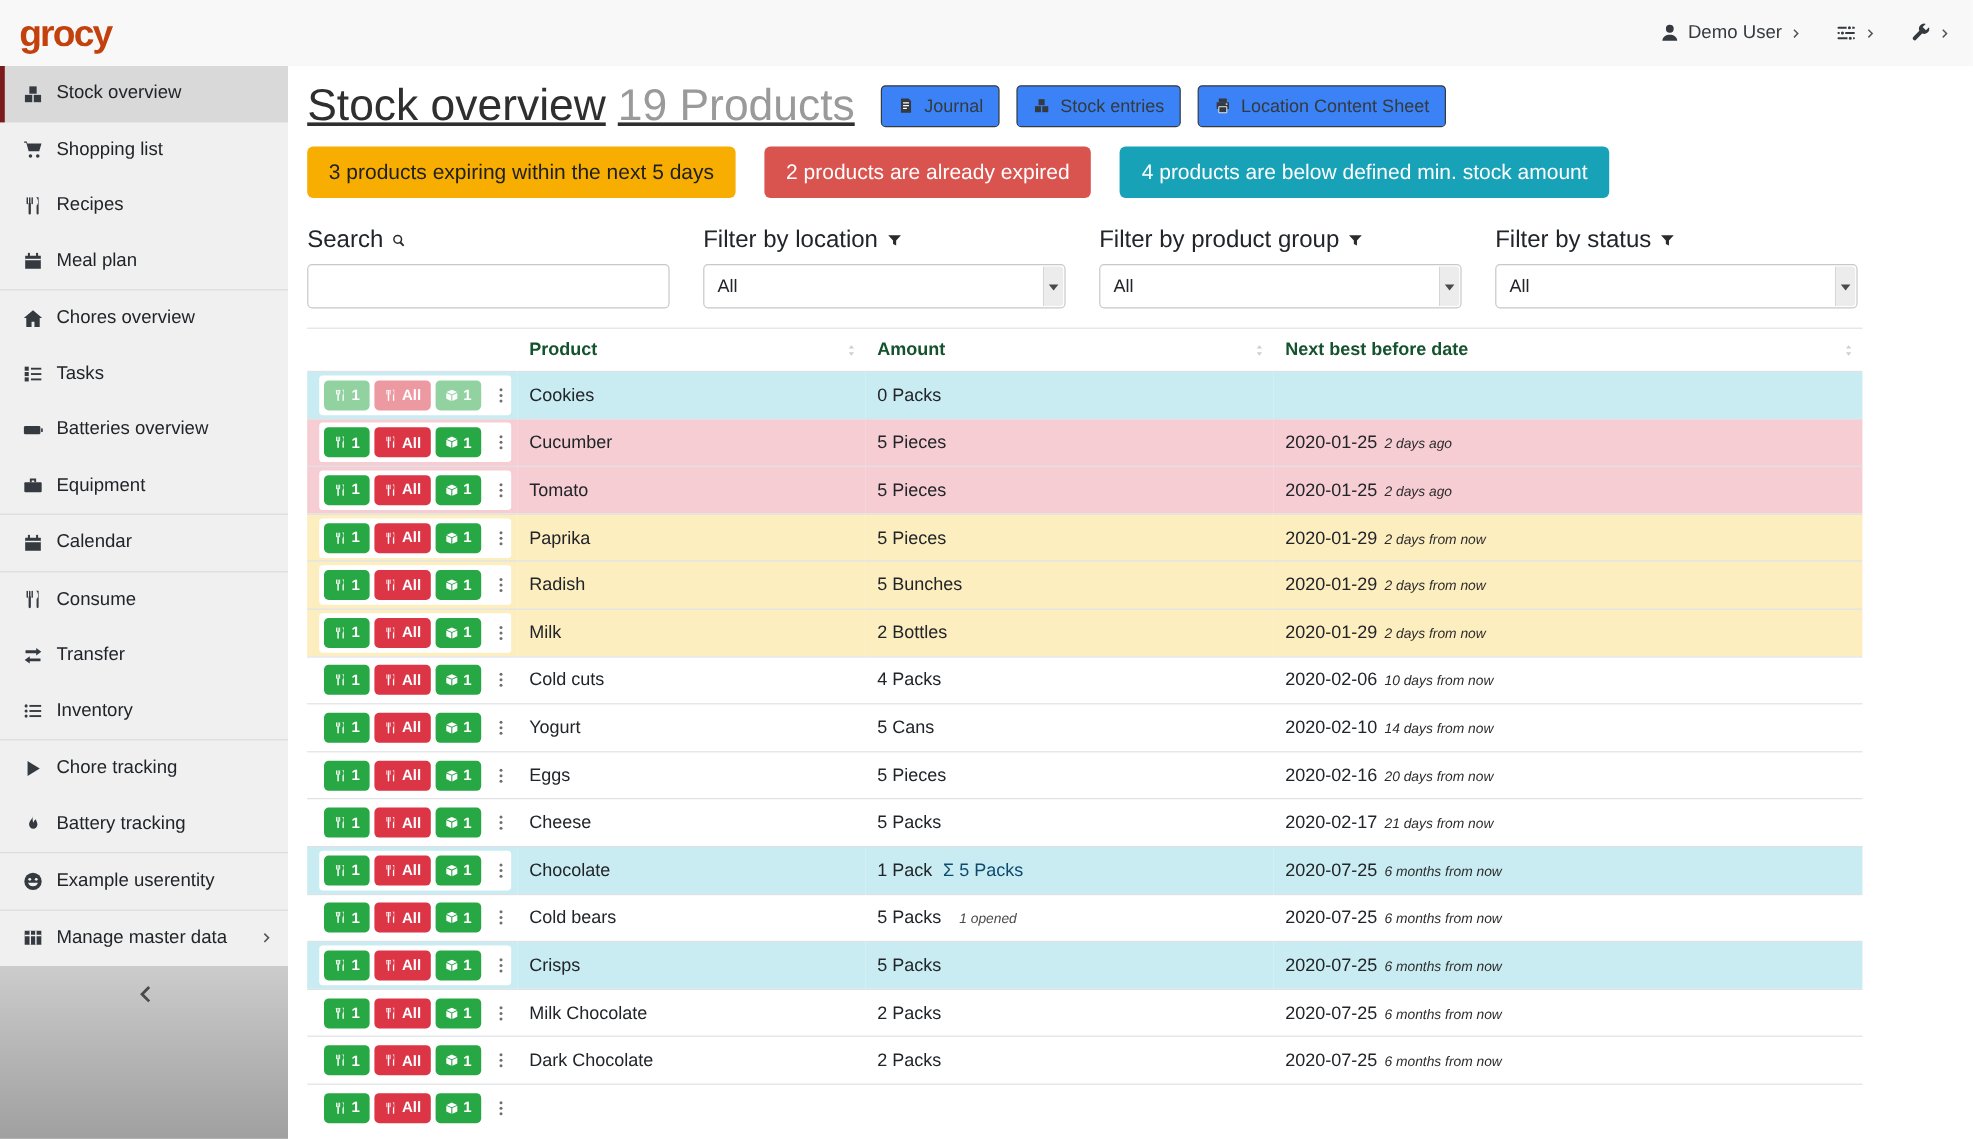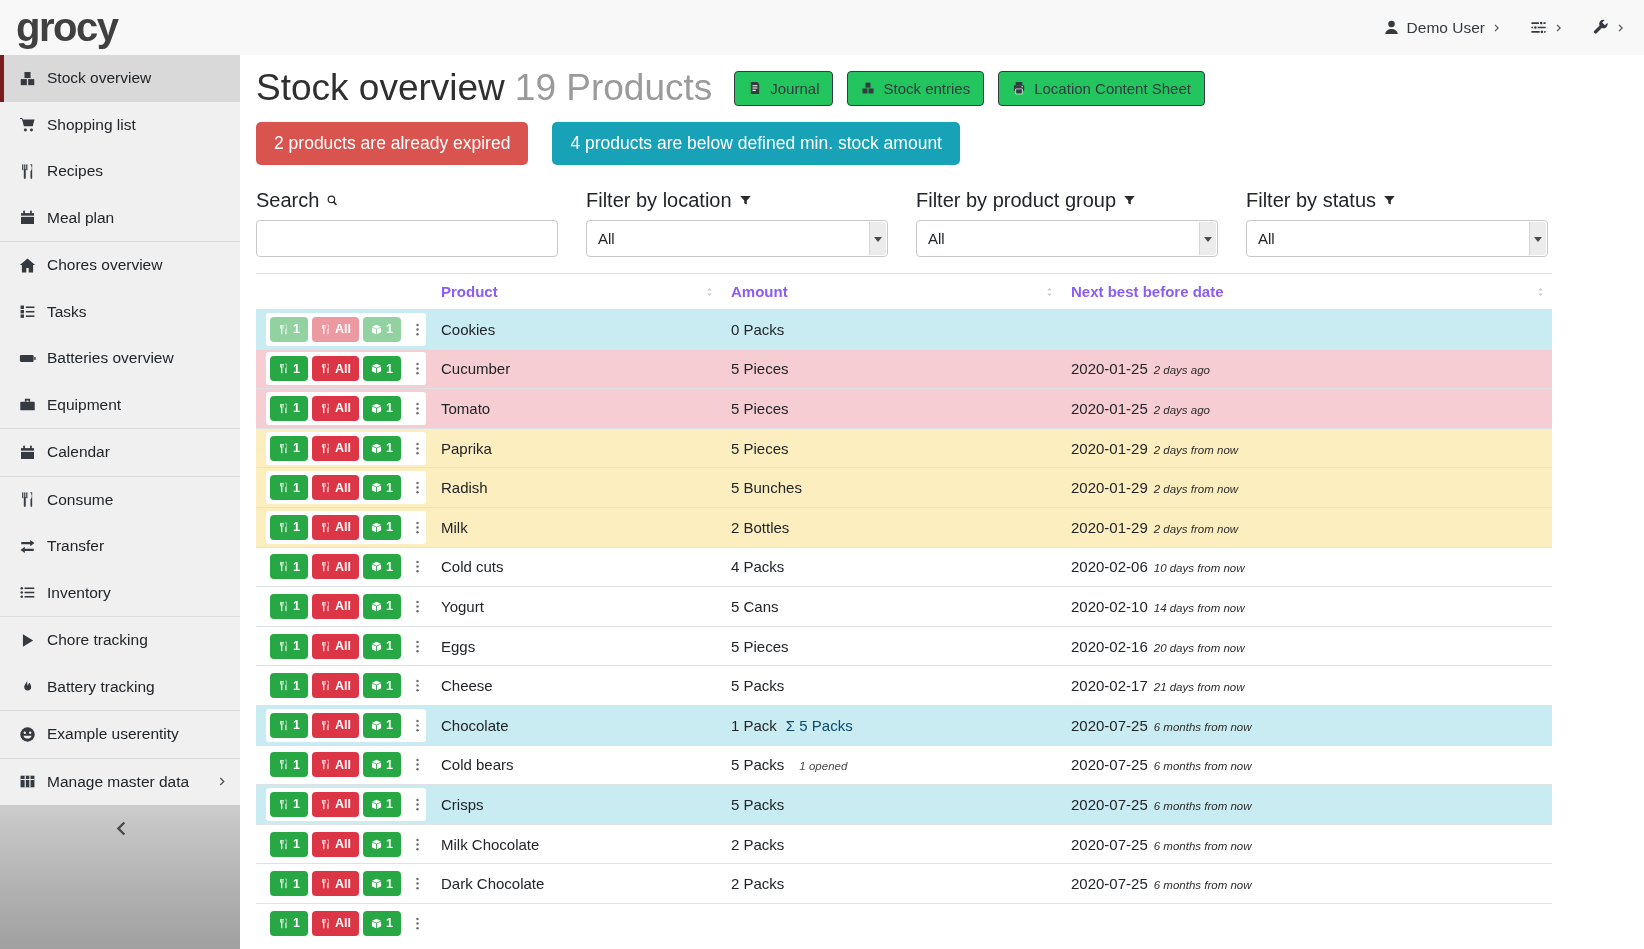--- a/index.html
+++ b/index.html
@@ -1,62 +1,62 @@
 <!DOCTYPE html>
 <html style="--green: #28a745; --red: #dc3545; --nav-marker: #7b1c1c;"><head>
 <meta charset="utf-8">
 <style>
   * { margin:0; padding:0; box-sizing:border-box; }
   html,body { width:1644px; height:949px; overflow:hidden; font-family:"Liberation Sans",sans-serif; background:#fff; color:#212529; }
 
   
   .topbar { position:fixed; top:0; left:0; right:0; height:55px; background:#f8f8f8; display:flex; align-items:center; justify-content:space-between; padding:0 18px 0 16px; z-index:20; }
-  .logo { font-size:40px; font-weight:800; letter-spacing:-1.5px; color:#404040; cursor:pointer; }
+  .logo { font-size:31px; font-weight:800; letter-spacing:-1.5px; color:#c2410c; cursor:pointer; }
   .topbar-right { display:flex; align-items:center; gap:28px; color:#383838; }
   .tb-group { display:flex; align-items:center; gap:7px; font-size:15.5px; cursor:pointer; color:#343a40; }
   .tb-icon { font-size:17px; display:flex; align-items:center; }
   .tb-chev { font-size:10px; display:flex; align-items:center; color:#555; }
 
   
   .sidebar { position:fixed; top:55px; left:0; bottom:0; width:240px; background:#f0f0f0; display:flex; flex-direction:column; z-index:10; }
   .nav-item { display:flex; align-items:center; gap:9px; padding:0 12px 0 12px; height:46.5px; font-size:15.5px; color:#212529; cursor:pointer; border-left:4px solid transparent; flex:none; }
   .nav-item.active { background:#d9d9d9; border-left-color:var(--nav-marker,#7b1c1c); }
   .nav-icon { width:22px; font-size:17px; display:flex; justify-content:center; align-items:center; color:#343a40; flex:none; }
   .nav-label { white-space:nowrap; }
   .nav-chev { margin-left:auto; font-size:11px; color:#555; display:flex; align-items:center; }
   .nav-divider { height:1px; background:#dcdcdc; flex:none; }
   .sidebar-footer { margin-top:auto; flex:1; background:linear-gradient(180deg,#cccccc 0%,#b3b3b3 55%,#a0a0a0 100%); display:flex; justify-content:center; align-items:flex-start; padding-top:14px; }
   .collapse-btn { font-size:19px; color:#4a4a4a; background:none; border:none; cursor:pointer; display:flex; }
 
   
   .main { position:fixed; top:55px; left:240px; right:0; bottom:0; background:#fff; padding:12px 92px 0 16px; overflow:hidden; }
 
   .title-row { display:flex; align-items:center; gap:22px; margin-bottom:13px; }
-  h1 { font-size:37px; font-weight:500; color:#2f2f2f; white-space:nowrap; }
+  h1 { font-size:37px; font-weight:500; color:#2f2f2f; white-space:nowrap;text-decoration:underline; }
   h1 .count { color:#9a9a9a; font-weight:400; margin-left:10px; }
   .title-actions { display:flex; gap:14px; }
-  .action-btn { display:inline-flex; align-items:center; gap:8px; border:1px solid #343a40; border-radius:4px; background:#22c55e; color:#343a40; font-size:15px; padding:8px 13px; cursor:pointer; white-space:nowrap; }
+  .action-btn { display:inline-flex; align-items:center; gap:8px; border:1px solid #343a40; border-radius:4px; background:#3b82f6; color:#343a40; font-size:15px; padding:8px 13px; cursor:pointer; white-space:nowrap; }
   .action-btn .a-icon { font-size:14px; display:flex; align-items:center; }
 
   .banners { display:flex; gap:24px; margin-bottom:24px; }
   .banner { border-radius:5px; padding:11px 18px; font-size:17.5px; font-weight:500; cursor:pointer; white-space:nowrap; }
 
   .filters { display:flex; gap:28px; margin-bottom:16px; }
   .filter { width:302px; display:flex; flex-direction:column; gap:8px; }
   .filter-label { font-size:20px; color:#212529; display:flex; align-items:center; gap:7px; }
   .f-icon { font-size:13px; display:flex; align-items:center; color:#2b2b2b; }
   .search-input { width:100%; height:37px; border:1px solid #c8c8c8; border-radius:4px; padding:0 10px; font-size:15px; font-family:inherit; background:#fff; }
   .select { width:100%; height:37px; border:1px solid #c8c8c8; border-radius:4px; background:#fff; display:flex; align-items:center; padding:0 26px 0 11px; font-size:15px; position:relative; cursor:pointer; }
   .select .strip { position:absolute; right:1px; top:1px; bottom:1px; width:17px; background:#ececec; border-left:1px solid #d6d6d6; border-radius:0 3px 3px 0; }
   .select .caret { position:absolute; right:5px; top:50%; margin-top:-2px; width:0; height:0; border-left:4px solid transparent; border-right:4px solid transparent; border-top:5px solid #4a4a4a; }
 
   
   table { width:100%; border-collapse:collapse; table-layout:fixed; font-size:15px; }
   col.c-actions { width:175px; } col.c-product { width:290px; } col.c-amount { width:340px; }
-  thead th { text-align:left; font-weight:700; padding:9px 10px; border-top:1px solid #dee2e6; border-bottom:1px solid #dee2e6; position:relative; font-size:15px; color:#8b5cf6; }
+  thead th { text-align:left; font-weight:700; padding:9px 10px; border-top:1px solid #dee2e6; border-bottom:1px solid #dee2e6; position:relative; font-size:15px; color:#14532d; }
   th .sort { position:absolute; right:6px; top:50%; transform:translateY(-50%); color:#cfcfcf; font-size:11px; display:flex; }
   tbody td { border-top:1px solid #dee2e6; padding:0 10px; height:39.6px; vertical-align:middle; }
   tbody tr:first-child td { border-top:none; }
   .td-buttons { padding:0 0 0 10px; }
   .btn-wrap { display:flex; align-items:center; gap:4px; background:#fff; border-radius:3px; padding:3px 4px; width:160px; height:33px; }
   .rbtn { display:inline-flex; align-items:center; gap:4px; border:none; border-radius:4px; color:#fff; font-weight:700; font-size:12.5px; height:25px; padding:0 8px; cursor:pointer; font-family:inherit; flex:none; }
   .rbtn.green { background:var(--green,#28a745); }
   .rbtn.red { background:var(--red,#dc3545); }
   .rbtn .bicon { font-size:11px; display:flex; align-items:center; }
   .kebab { color:#6f6f6f; font-size:15px; padding:0 3px; background:transparent; border:none; cursor:pointer; display:flex; align-items:center; margin-left:2px; }
@@ -365,20 +365,21 @@
               <path d="M6.3 13.6h11.4v8.6H6.3z" stroke="#fff" stroke-width="1.2"></path>
               <rect x="16.2" y="9" width="2.4" height="1.7" fill="#fff"></rect>
             </svg>
           </span>
       <span class="a-label">Location Content Sheet</span>
     </button>
   </div>
   </div>
 
   <div class="banners">
+    <div class="banner" style="background: rgb(247, 174, 0); color: rgb(31, 31, 31);">3 products expiring within the next 5 days</div>
 
     <div class="banner" style="background: rgb(217, 83, 79); color: rgb(255, 255, 255);">2 products are already expired</div>
 
     <div class="banner" style="background: rgb(23, 162, 184); color: rgb(255, 255, 255);">4 products are below defined min. stock amount</div>
   </div>
 
   <div class="filters">
     <div class="filter">
       <div class="filter-label">
         <span>Search</span>

